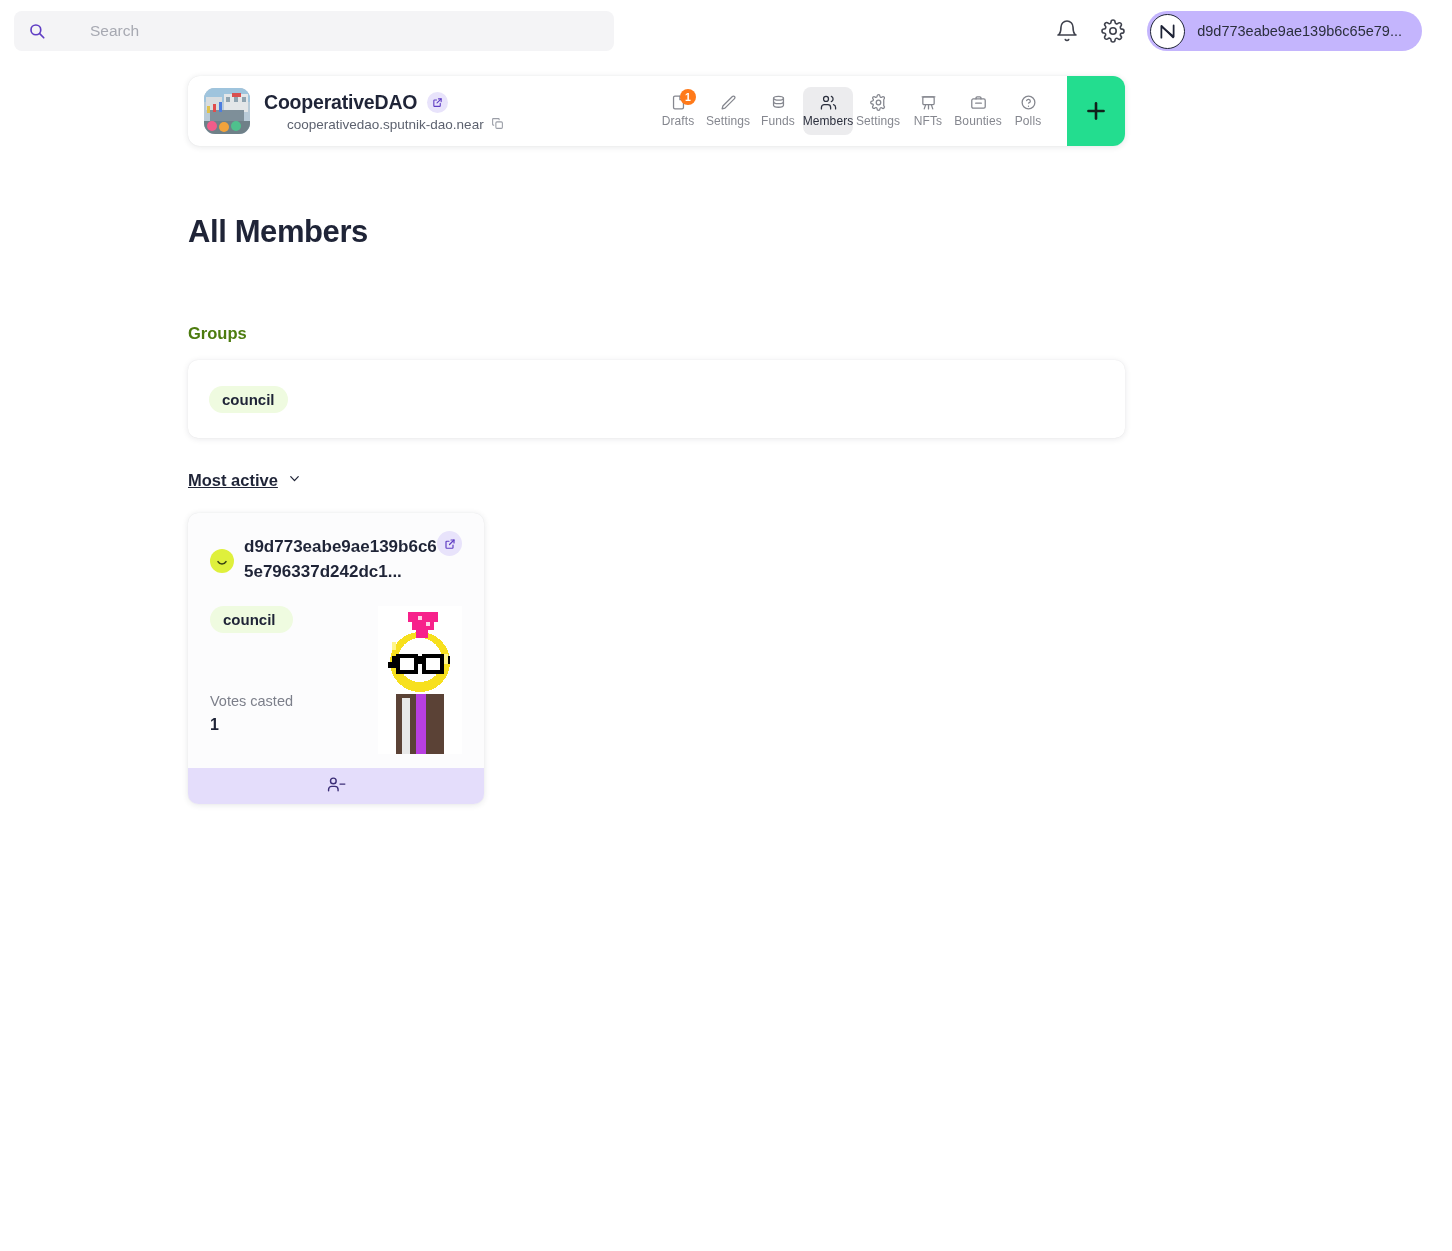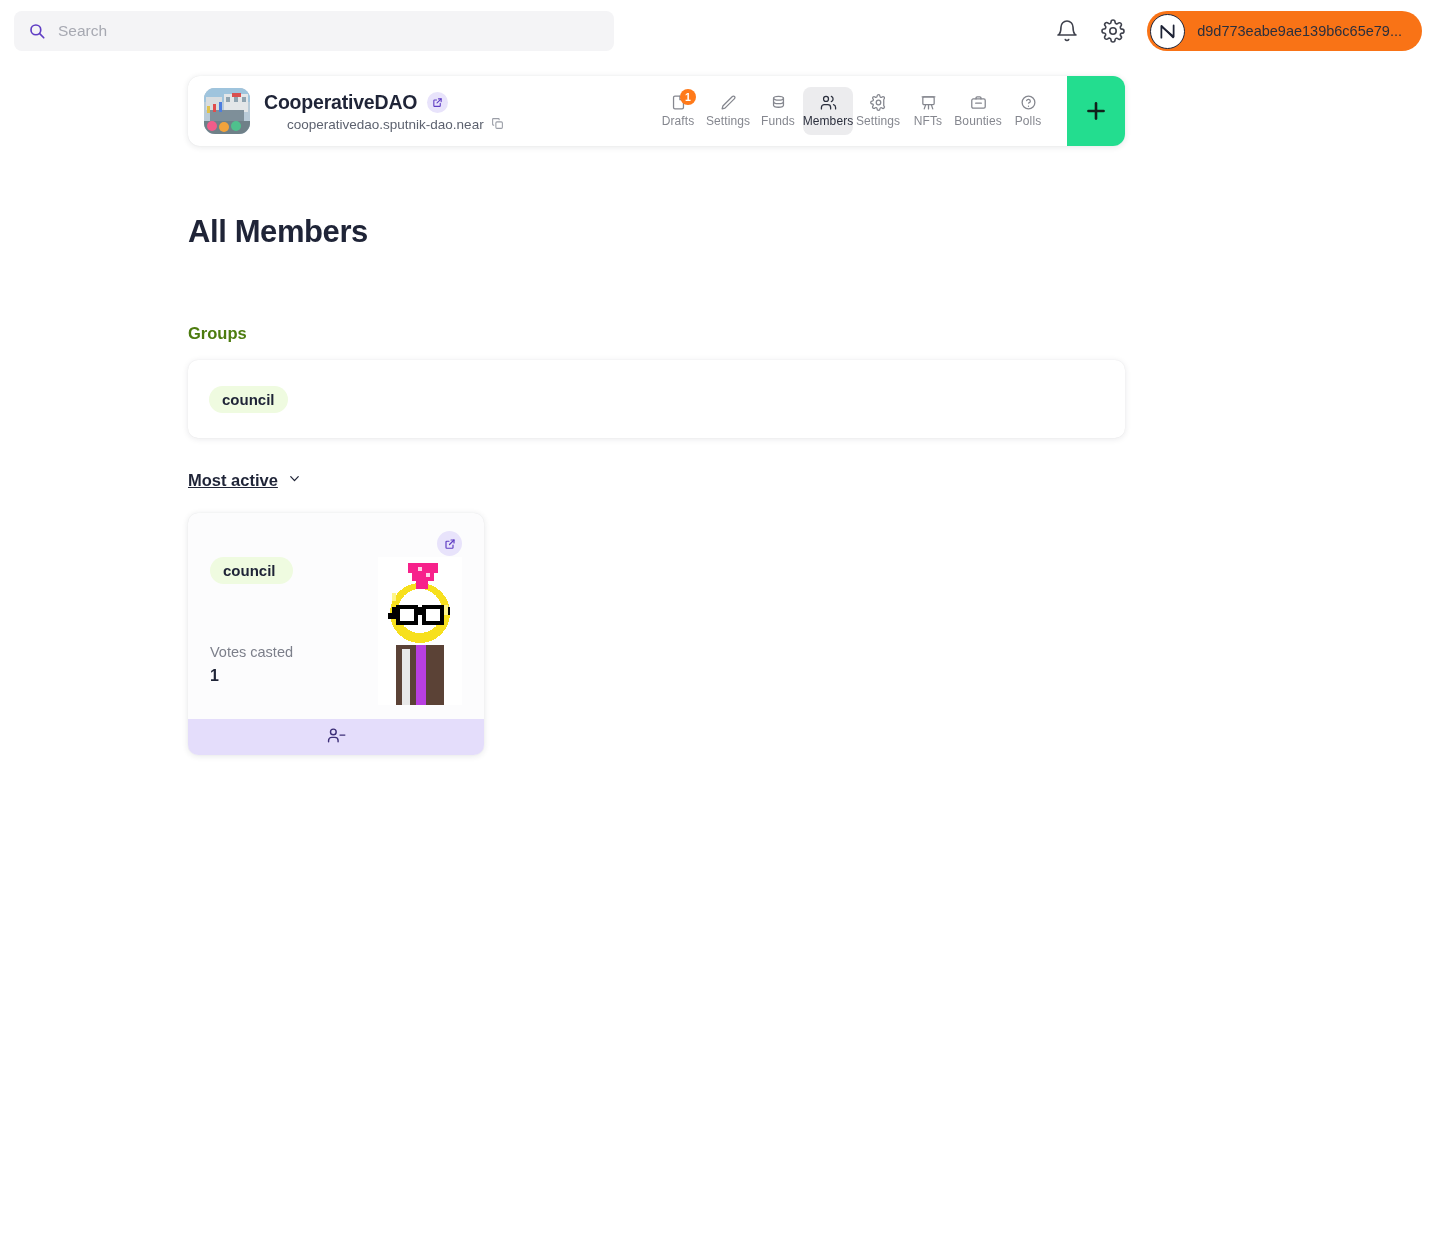--- a/index.html
+++ b/index.html
@@ -26,34 +26,34 @@
     border-radius: 8px;
     display: flex;
     align-items: center;
     padding: 0 14px;
     gap: 12px;
   }
   .search-icon { width: 18px; height: 18px; display: block; flex: none; }
   .search-input {
     border: none; outline: none; background: transparent;
     font-family: "Liberation Sans", sans-serif;
-    font-size: 15.5px; color: #3c3f4a; width: 100%;
+    font-size: 15.5px; color: #3c3f4a; width: 100%; margin-left: 32px;
   }
   .search-input::placeholder { color: #a7a9b2; }
 
   .topbar-right {
     margin-left: auto;
     display: flex;
     align-items: center;
     gap: 22px;
   }
   .icon-btn { width: 24px; height: 24px; display: block; cursor: pointer; }
   .account-pill {
     height: 40px;
-    background: #f97316;
+    background: #c4b5fd;
     border-radius: 21px;
     display: flex;
     align-items: center;
     padding: 0 20px 0 3px;
     gap: 12px;
     max-width: 300px;
     justify-content: center;
   }
   .near-logo {
     width: 35px; height: 35px;
@@ -440,20 +440,28 @@
         <polyline points="6 9 12 15.5 18 9"></polyline>
       </svg>
     </span>
   </div>
 
   
   <div class="member-grid">
     <div class="member-card">
 
       <div class="member-body">
+        <div class="member-head">
+          <span class="avatar-dot">
+            <svg width="24" height="24" viewBox="0 0 24 24" fill="none" stroke="#3a4414" stroke-width="1.6" stroke-linecap="round">
+              <path d="M8 13.2a4.6 4.6 0 0 0 8 0" transform="translate(0,-0.6)"></path>
+            </svg>
+          </span>
+          <span class="member-id">d9d773eabe9ae139b6c65e796337d242dc1...</span>
+        </div>
 
         <span class="member-ext">
           <svg width="12" height="12" viewBox="0 0 24 24" fill="none" stroke="#5f3dc4" stroke-width="2.4" stroke-linecap="round" stroke-linejoin="round">
             <path d="M14 4h6v6"></path>
               <path d="M20 4L11 13"></path>
             <path d="M18 14v5a1.5 1.5 0 0 1-1.5 1.5h-11A1.5 1.5 0 0 1 4 19V8a1.5 1.5 0 0 1 1.5-1.5H10"></path>
           </svg>
         </span>
 
         <div class="member-mid">

